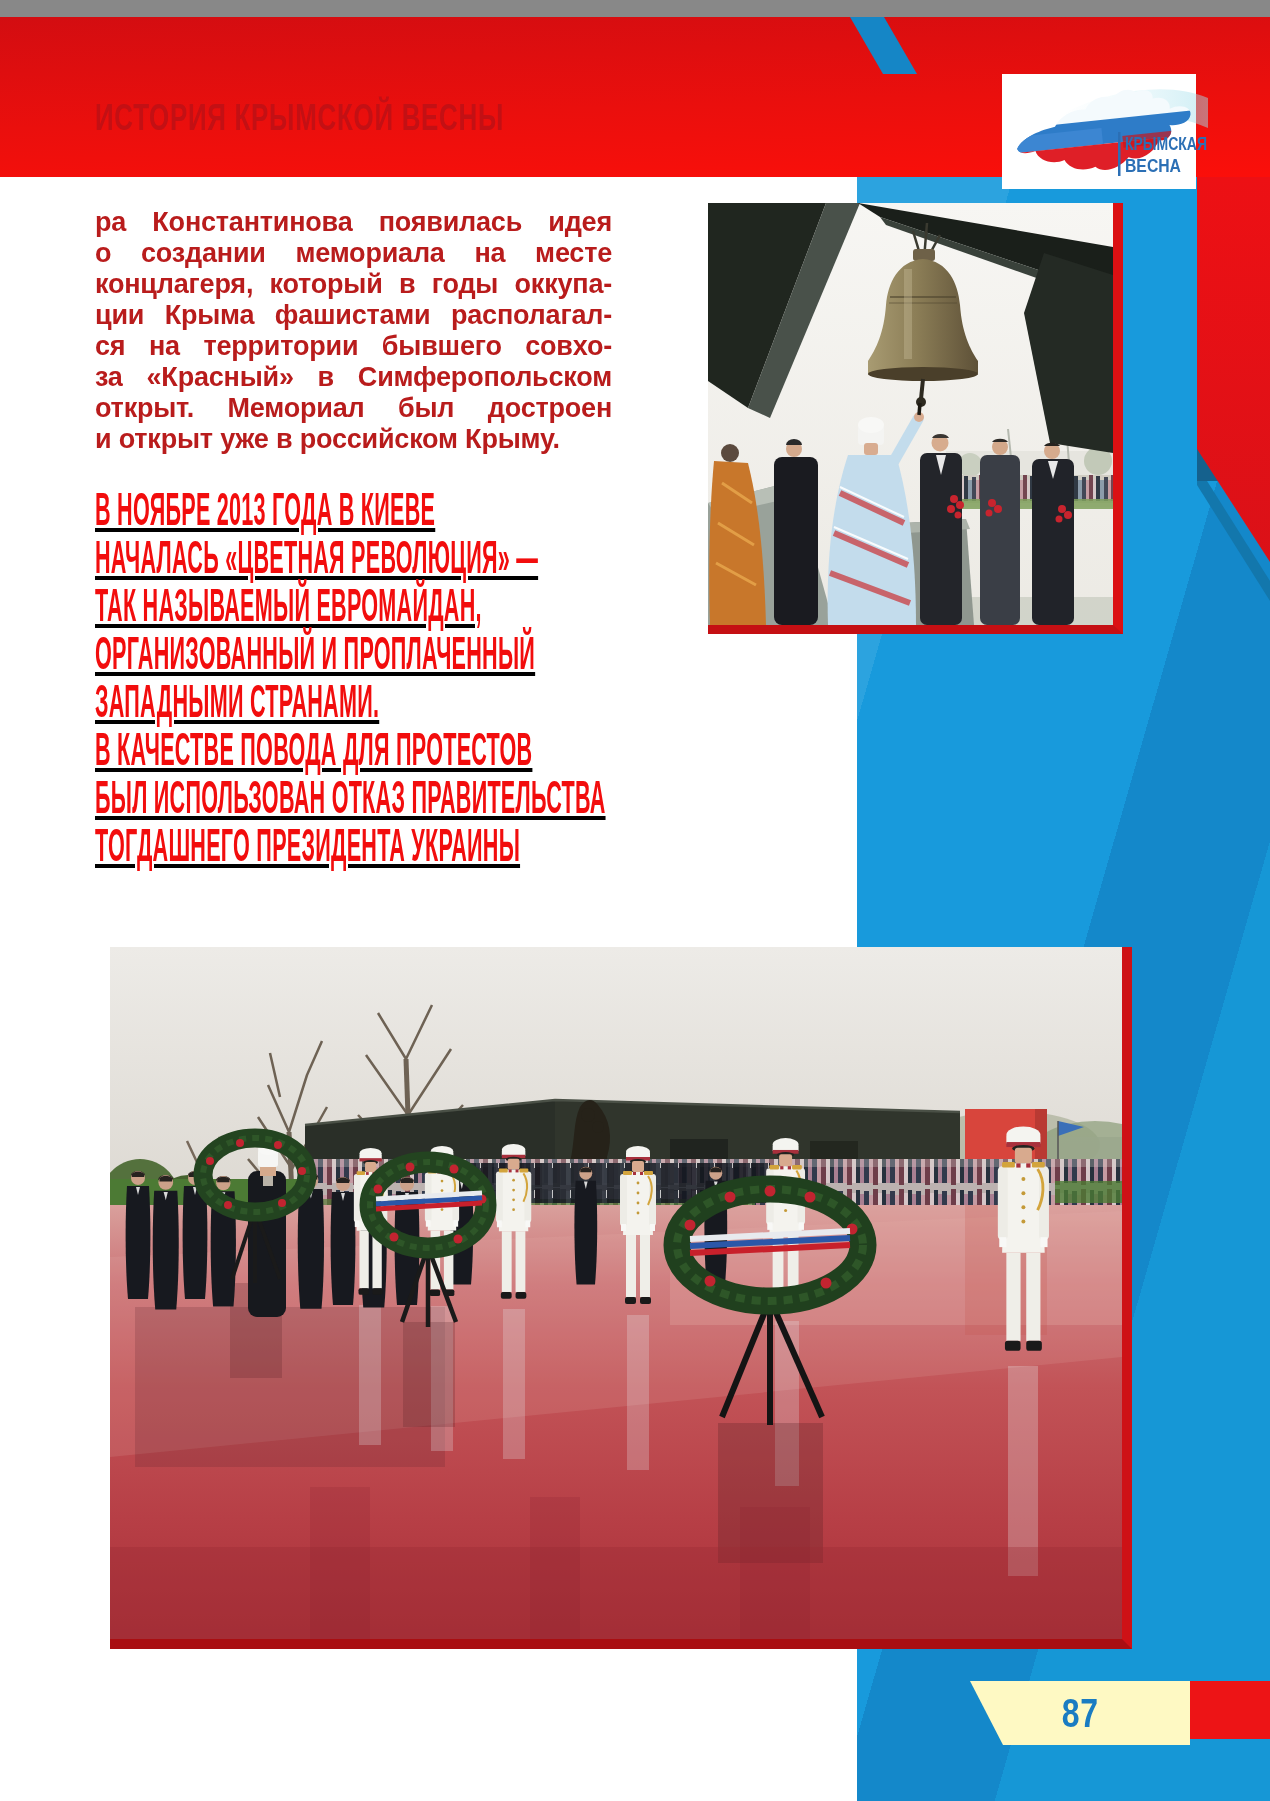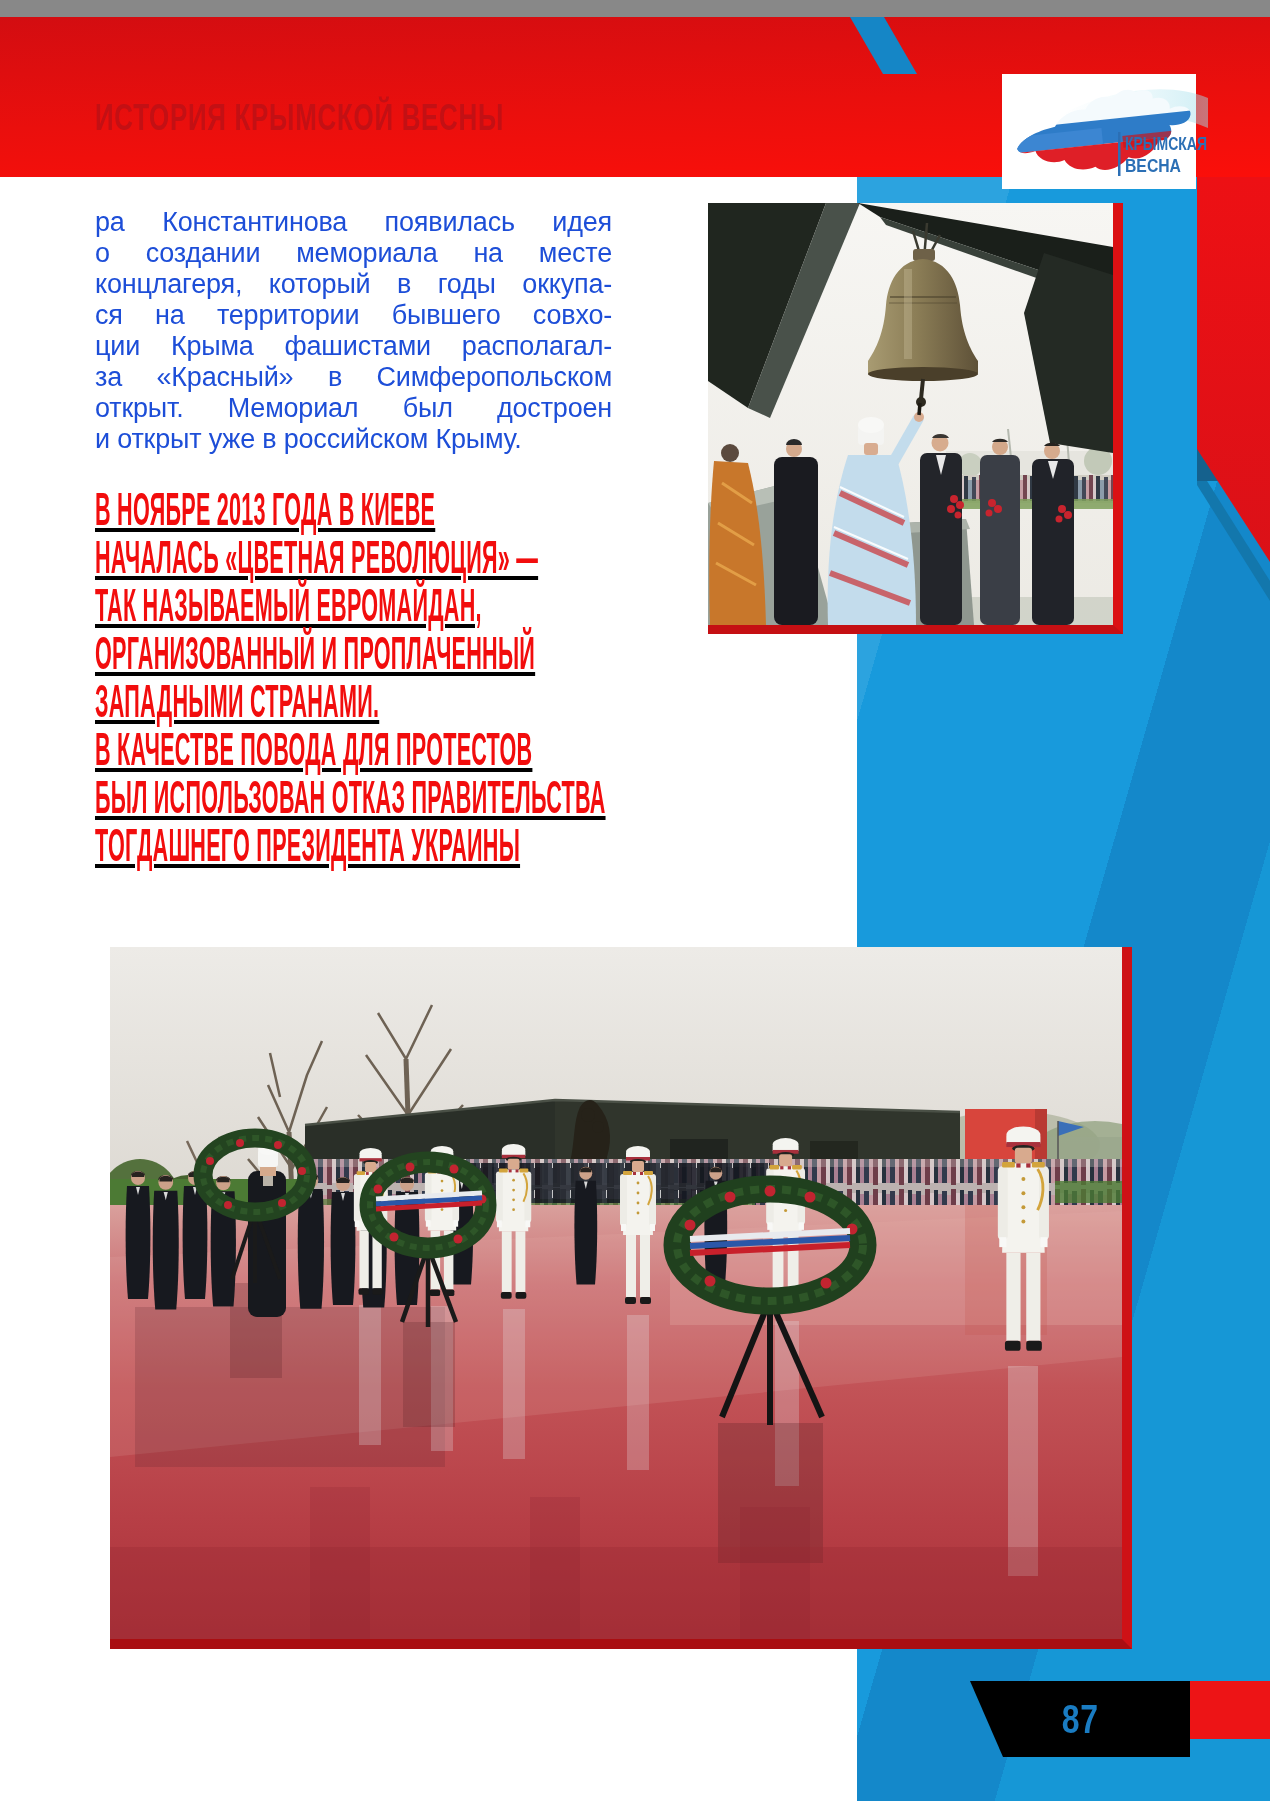--- a/index.html
+++ b/index.html
@@ -40,21 +40,21 @@
     position:absolute; left:1197px; top:160px; width:73px; height:425px;
     background:linear-gradient(180deg,#ED1014 0%,#D91118 100%);
     clip-path:polygon(0 0,73px 0,73px 385px,0 272px);
   }
   
   .logo-card {
     position:absolute; left:1002px; top:57px; width:194px; height:115px;
     background:#ffffff;
   }
   
-  .body-par { position:absolute; left:95px; top:190px; width:517px; color:#1d4ed8; }
+  .body-par { position:absolute; left:95px; top:190px; width:517px; color:#b91c1c;font-weight:bold; }
   .body-line {
     font-size:27px; line-height:31px; height:31px; letter-spacing:-0.2px;
     text-align:justify; text-align-last:justify; white-space:nowrap;
   }
   .body-line.last { text-align-last:left; }
   
   .hl-block { position:absolute; left:95px; top:468px; width:560px;text-decoration:underline; }
   .hl-line {
     font-size:46px; font-weight:800; line-height:48px; height:48px;
     color:#F20D0D; white-space:nowrap; letter-spacing:.5px;
@@ -65,22 +65,22 @@
     position:absolute; left:708px; top:186px; width:405px; height:422px;
     border-right:10px solid #DB1013; border-bottom:9px solid #C50F13;
   }
   .photo-ceremony {
     position:absolute; left:110px; top:930px; width:1012px; height:692px;
     border-right:10px solid #CE1116; border-bottom:10px solid #A90E12;
   }
   .photo-bell svg, .photo-ceremony svg, .logo-card svg { display:block; }
   
   .page-badge {
-    position:absolute; left:970px; top:1664px; width:220px; height:76px;
-    background:#000000; clip-path:polygon(0 0,100% 0,100% 100%,15% 100%);
+    position:absolute; left:970px; top:1664px; width:220px; height:64px;
+    background:#fef9c3; clip-path:polygon(0 0,100% 0,100% 100%,15% 100%);
     display:flex; align-items:center; justify-content:center;
   }
   .page-badge span {
     font-size:40px; font-weight:bold; color:#1A7CC2;
     transform:scaleX(.8); letter-spacing:1px;
   }
   .footer-red-bar {
     position:absolute; left:1190px; top:1664px; width:80px; height:58px;
     background:#ED1416;
   }
@@ -122,22 +122,22 @@
       <rect x="116" y="58" width="2.5" height="44" fill="#2B6FB5"></rect>
       <text x="123" y="76" font-family="Liberation Sans, sans-serif" font-size="19" font-weight="bold" fill="#2B6FB5" textLength="82" lengthAdjust="spacingAndGlyphs">КРЫМСКАЯ</text>
       <text x="123" y="98" font-family="Liberation Sans, sans-serif" font-size="19" font-weight="bold" fill="#2B6FB5" textLength="56" lengthAdjust="spacingAndGlyphs">ВЕСНА</text>
     </svg>
   </div>
 
   <div class="body-par">
     <div class="body-line">ра Константинова появилась идея</div>
     <div class="body-line">о создании мемориала на месте</div>
     <div class="body-line">концлагеря, который в годы оккупа-</div>
+    <div class="body-line">ции Крыма фашистами располагал-</div>
     <div class="body-line">ся на территории бывшего совхо-</div>
-    <div class="body-line">ции Крыма фашистами располагал-</div>
     <div class="body-line">за «Красный» в Симферопольском</div>
     <div class="body-line">открыт. Мемориал был достроен</div>
     <div class="body-line last">и открыт уже в российском Крыму.</div>
   </div>
 
   <div class="hl-block">
     <div class="hl-line">В НОЯБРЕ 2013 ГОДА В КИЕВЕ</div>
     <div class="hl-line">НАЧАЛАСЬ «ЦВЕТНАЯ РЕВОЛЮЦИЯ» —</div>
     <div class="hl-line">ТАК НАЗЫВАЕМЫЙ ЕВРОМАЙДАН,</div>
     <div class="hl-line">ОРГАНИЗОВАННЫЙ И ПРОПЛАЧЕННЫЙ</div>

